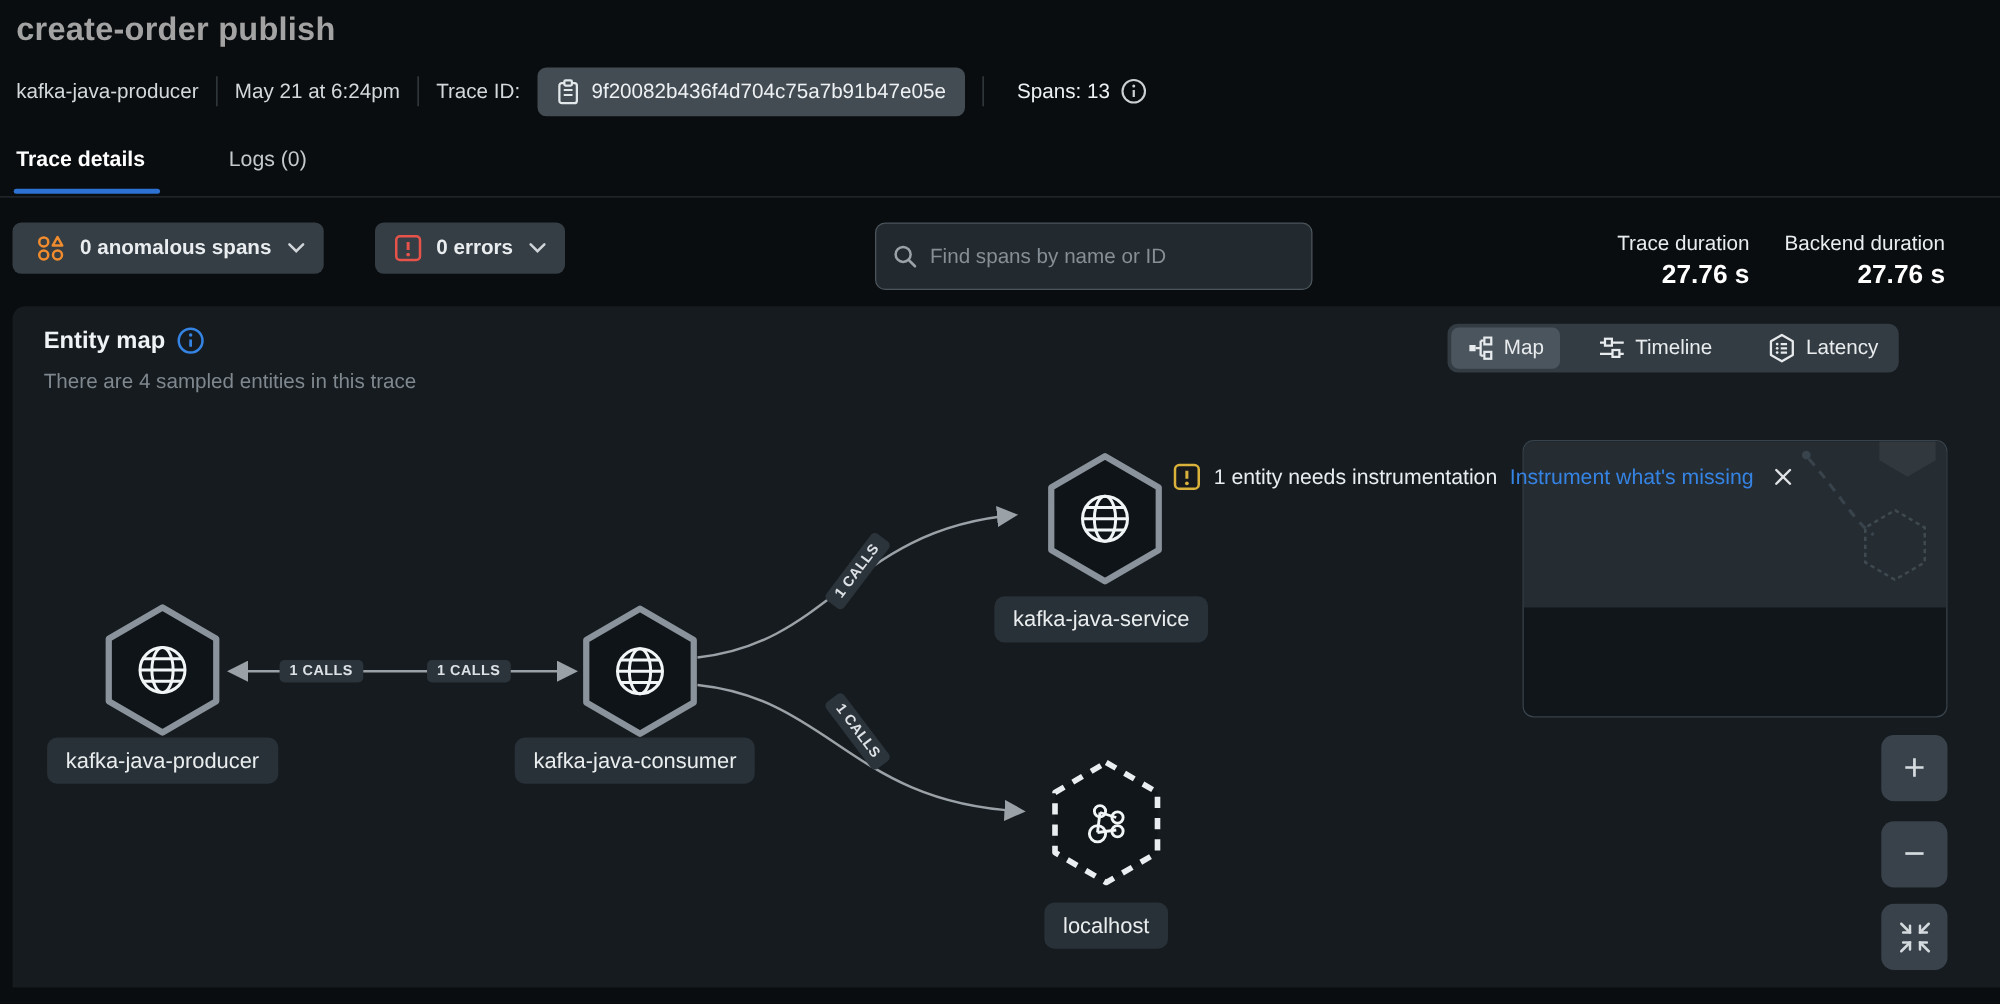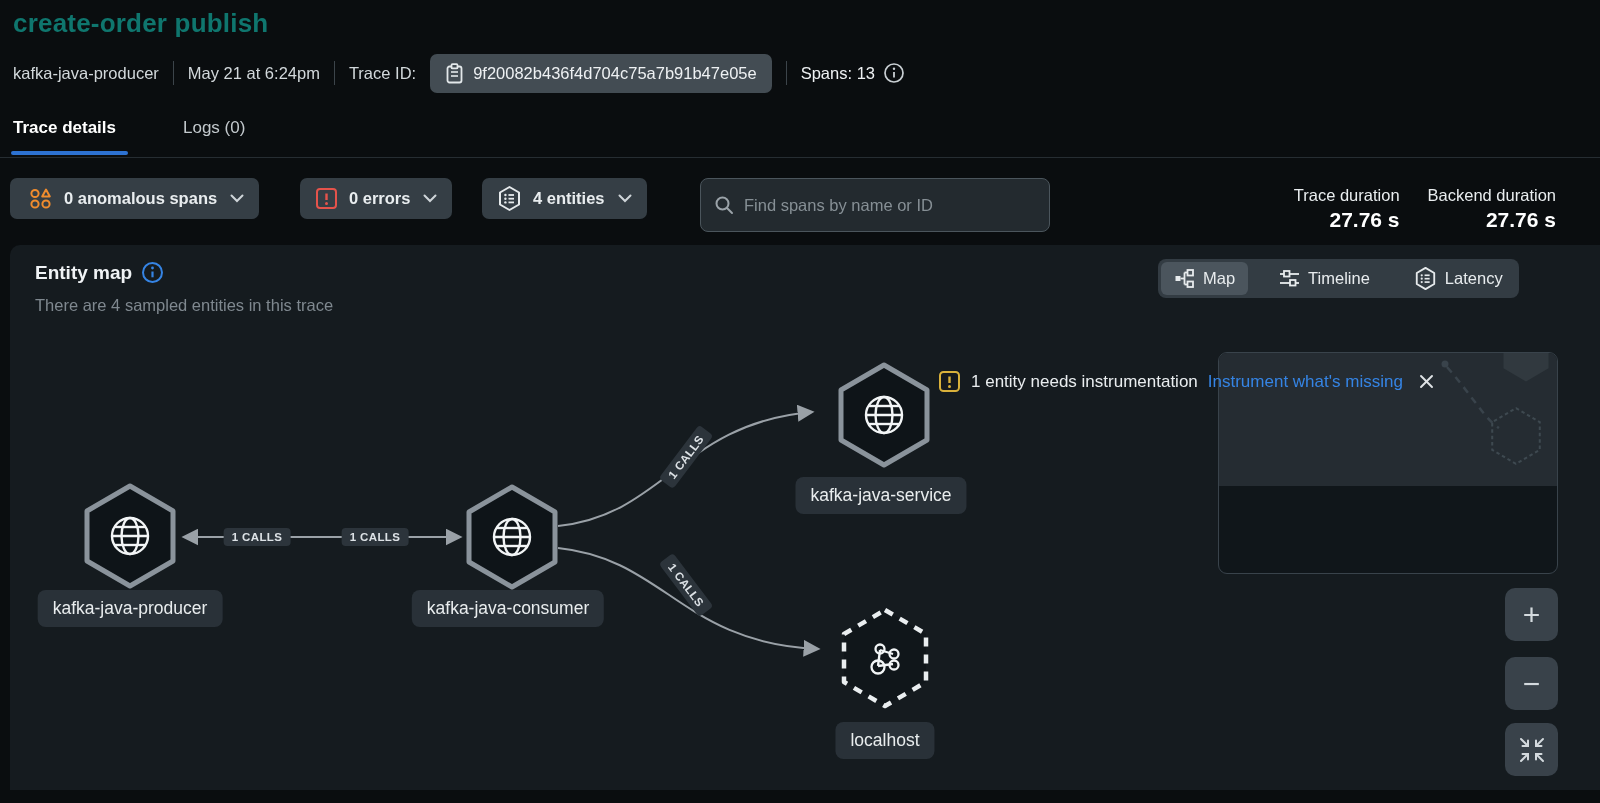--- a/index.html
+++ b/index.html
@@ -1,26 +1,26 @@
 <!DOCTYPE html>
 <html><head>
 <meta charset="utf-8">
 <style>
   * { margin:0; padding:0; box-sizing:border-box; }
   html,body { width:1600px; height:803px; background:#0a0d0f; font-family:"Liberation Sans", sans-serif; overflow:hidden; }
   .stage { position:relative; width:1600px; height:803px; background:#0a0d0f; }
 
   
-  .page-title { position:absolute; left:13px; top:8px; font-size:26px; font-weight:700; color:#0f766e; letter-spacing:.2px; }
+  .page-title { position:absolute; left:13px; top:8px; font-size:26px; font-weight:700; color:#a3a3a3; letter-spacing:.2px; }
   .meta-row { position:absolute; left:13px; top:52px; height:42px; display:flex; align-items:center; gap:14px; }
   .meta-text { font-size:16.5px; color:#d2d8db; }
   .meta-sep { width:1px; height:24px; background:#3c444a; }
   .trace-pill { display:flex; align-items:center; gap:9px; background:#434c53; border-radius:7px; height:39px; padding:0 15px; }
   .trace-pill span { font-size:16.5px; color:#eef1f3; }
-  .spans-wrap { display:flex; align-items:center; gap:8px; }
+  .spans-wrap { display:flex; align-items:center; gap:8px;margin-left:13px; }
 
   
   .tabs { position:absolute; left:0; top:110px; width:1600px; height:48px; border-bottom:1px solid #262d32; }
   .tab { position:absolute; top:8px; font-size:17px; cursor:pointer; }
   .tab-active { left:13px; color:#ffffff; font-weight:700; }
   .tab-active::after { content:""; position:absolute; left:-2px; right:-12px; bottom:-17px; height:4px; background:#2d72d2; border-radius:2px; }
   .tab-inactive { left:183px; color:#c3c9cd; font-weight:400; }
 
   
   .filter-bar { position:absolute; left:0; top:159px; width:1600px; height:86px; }
@@ -133,37 +133,20 @@
             <line x1="11.5" y1="6.5" x2="11.5" y2="13" stroke="#e5534b" stroke-width="2.4"></line>
             <circle cx="11.5" cy="16.6" r="1.5" fill="#e5534b"></circle>
           </svg>
       </span>
       <span class="fbtn-label">0 errors</span>
       <span class="chev"><svg width="14" height="9" viewBox="0 0 14 9">
             <path d="M1.5 1.5 L7 7 L12.5 1.5" fill="none" stroke="#cfd5d9" stroke-width="2" stroke-linecap="round"></path>
           </svg></span>
     </button>
 
-    <button class="fbtn" style="left:482px;">
-      <span style="display:flex;">
-        <svg width="25" height="27" viewBox="0 0 25 27">
-            <path d="M12.5 2 L22 7.5 L22 19.5 L12.5 25 L3 19.5 L3 7.5 Z" fill="none" stroke="#e6eaec" stroke-width="2" stroke-linejoin="round"></path>
-            <circle cx="8.4" cy="10" r="1.2" fill="#e6eaec"></circle>
-            <line x1="11.5" y1="10" x2="17" y2="10" stroke="#e6eaec" stroke-width="1.8"></line>
-            <circle cx="8.4" cy="13.7" r="1.2" fill="#e6eaec"></circle>
-            <line x1="11.5" y1="13.7" x2="17" y2="13.7" stroke="#e6eaec" stroke-width="1.8"></line>
-            <circle cx="8.4" cy="17.4" r="1.2" fill="#e6eaec"></circle>
-            <line x1="11.5" y1="17.4" x2="17" y2="17.4" stroke="#e6eaec" stroke-width="1.8"></line>
-          </svg>
-      </span>
-      <span class="fbtn-label">4 entities</span>
-      <span class="chev"><svg width="14" height="9" viewBox="0 0 14 9">
-            <path d="M1.5 1.5 L7 7 L12.5 1.5" fill="none" stroke="#cfd5d9" stroke-width="2" stroke-linecap="round"></path>
-          </svg></span>
-    </button>
 
     <div class="search-box">
       <span style="display:flex;">
         <svg width="20" height="20" viewBox="0 0 20 20">
             <circle cx="8.5" cy="8.5" r="6" fill="none" stroke="#9ba3a9" stroke-width="2"></circle>
             <line x1="13" y1="13" x2="18" y2="18" stroke="#9ba3a9" stroke-width="2" stroke-linecap="round"></line>
           </svg>
       </span>
       <input type="text" placeholder="Find spans by name or ID" style="">
     </div>

